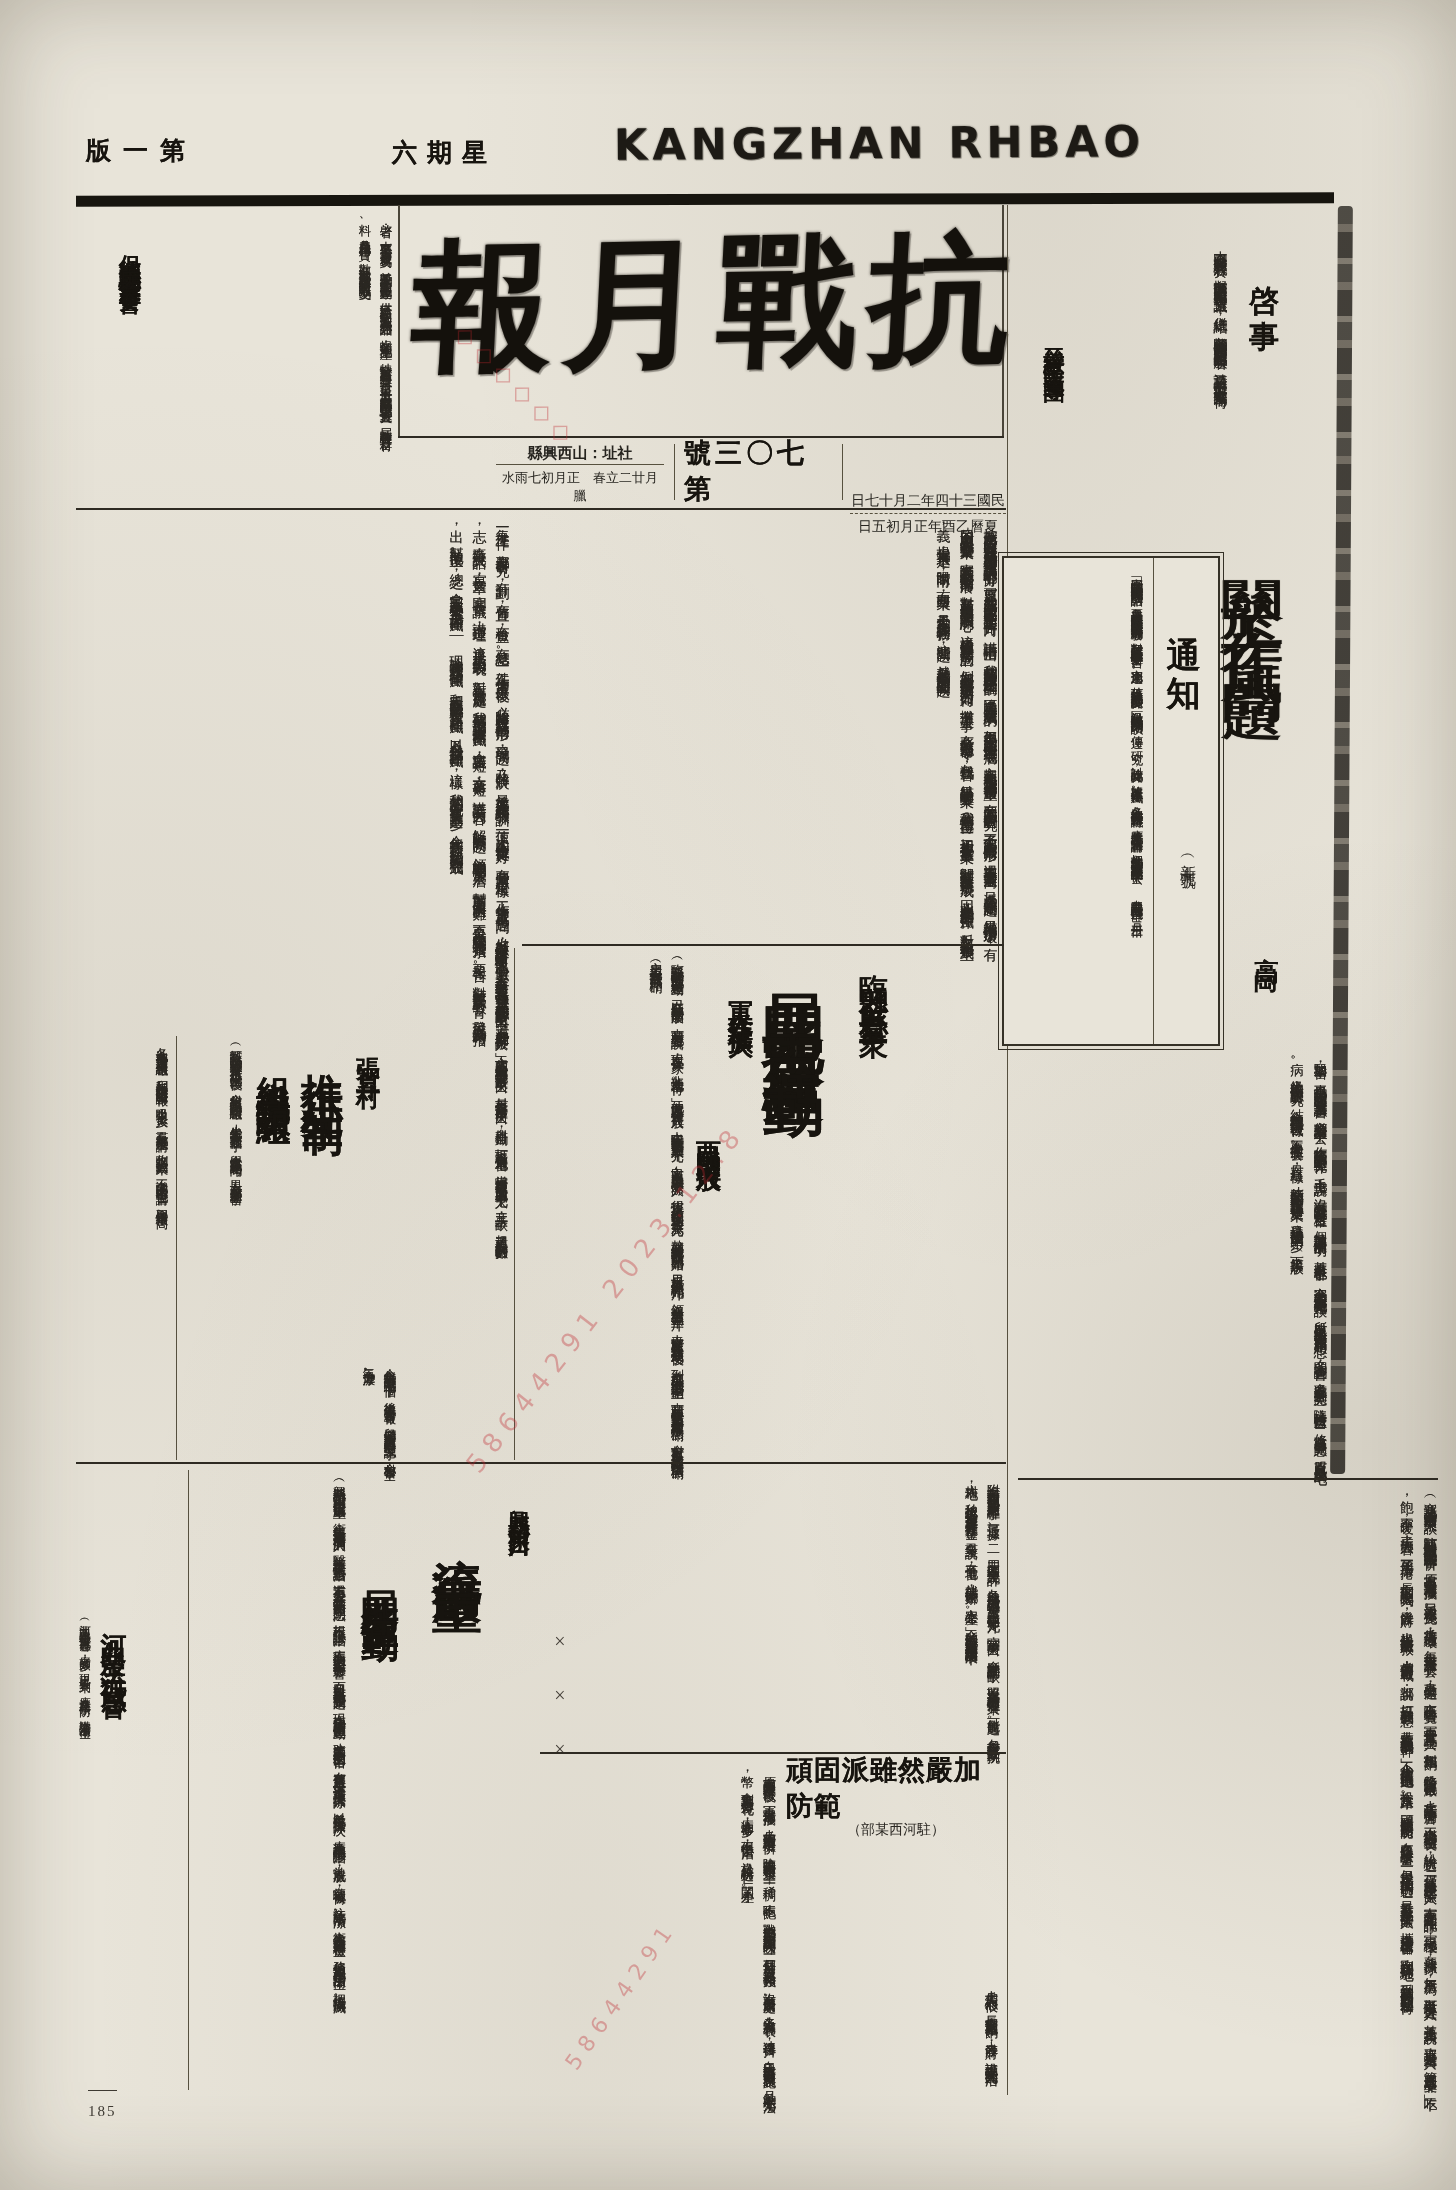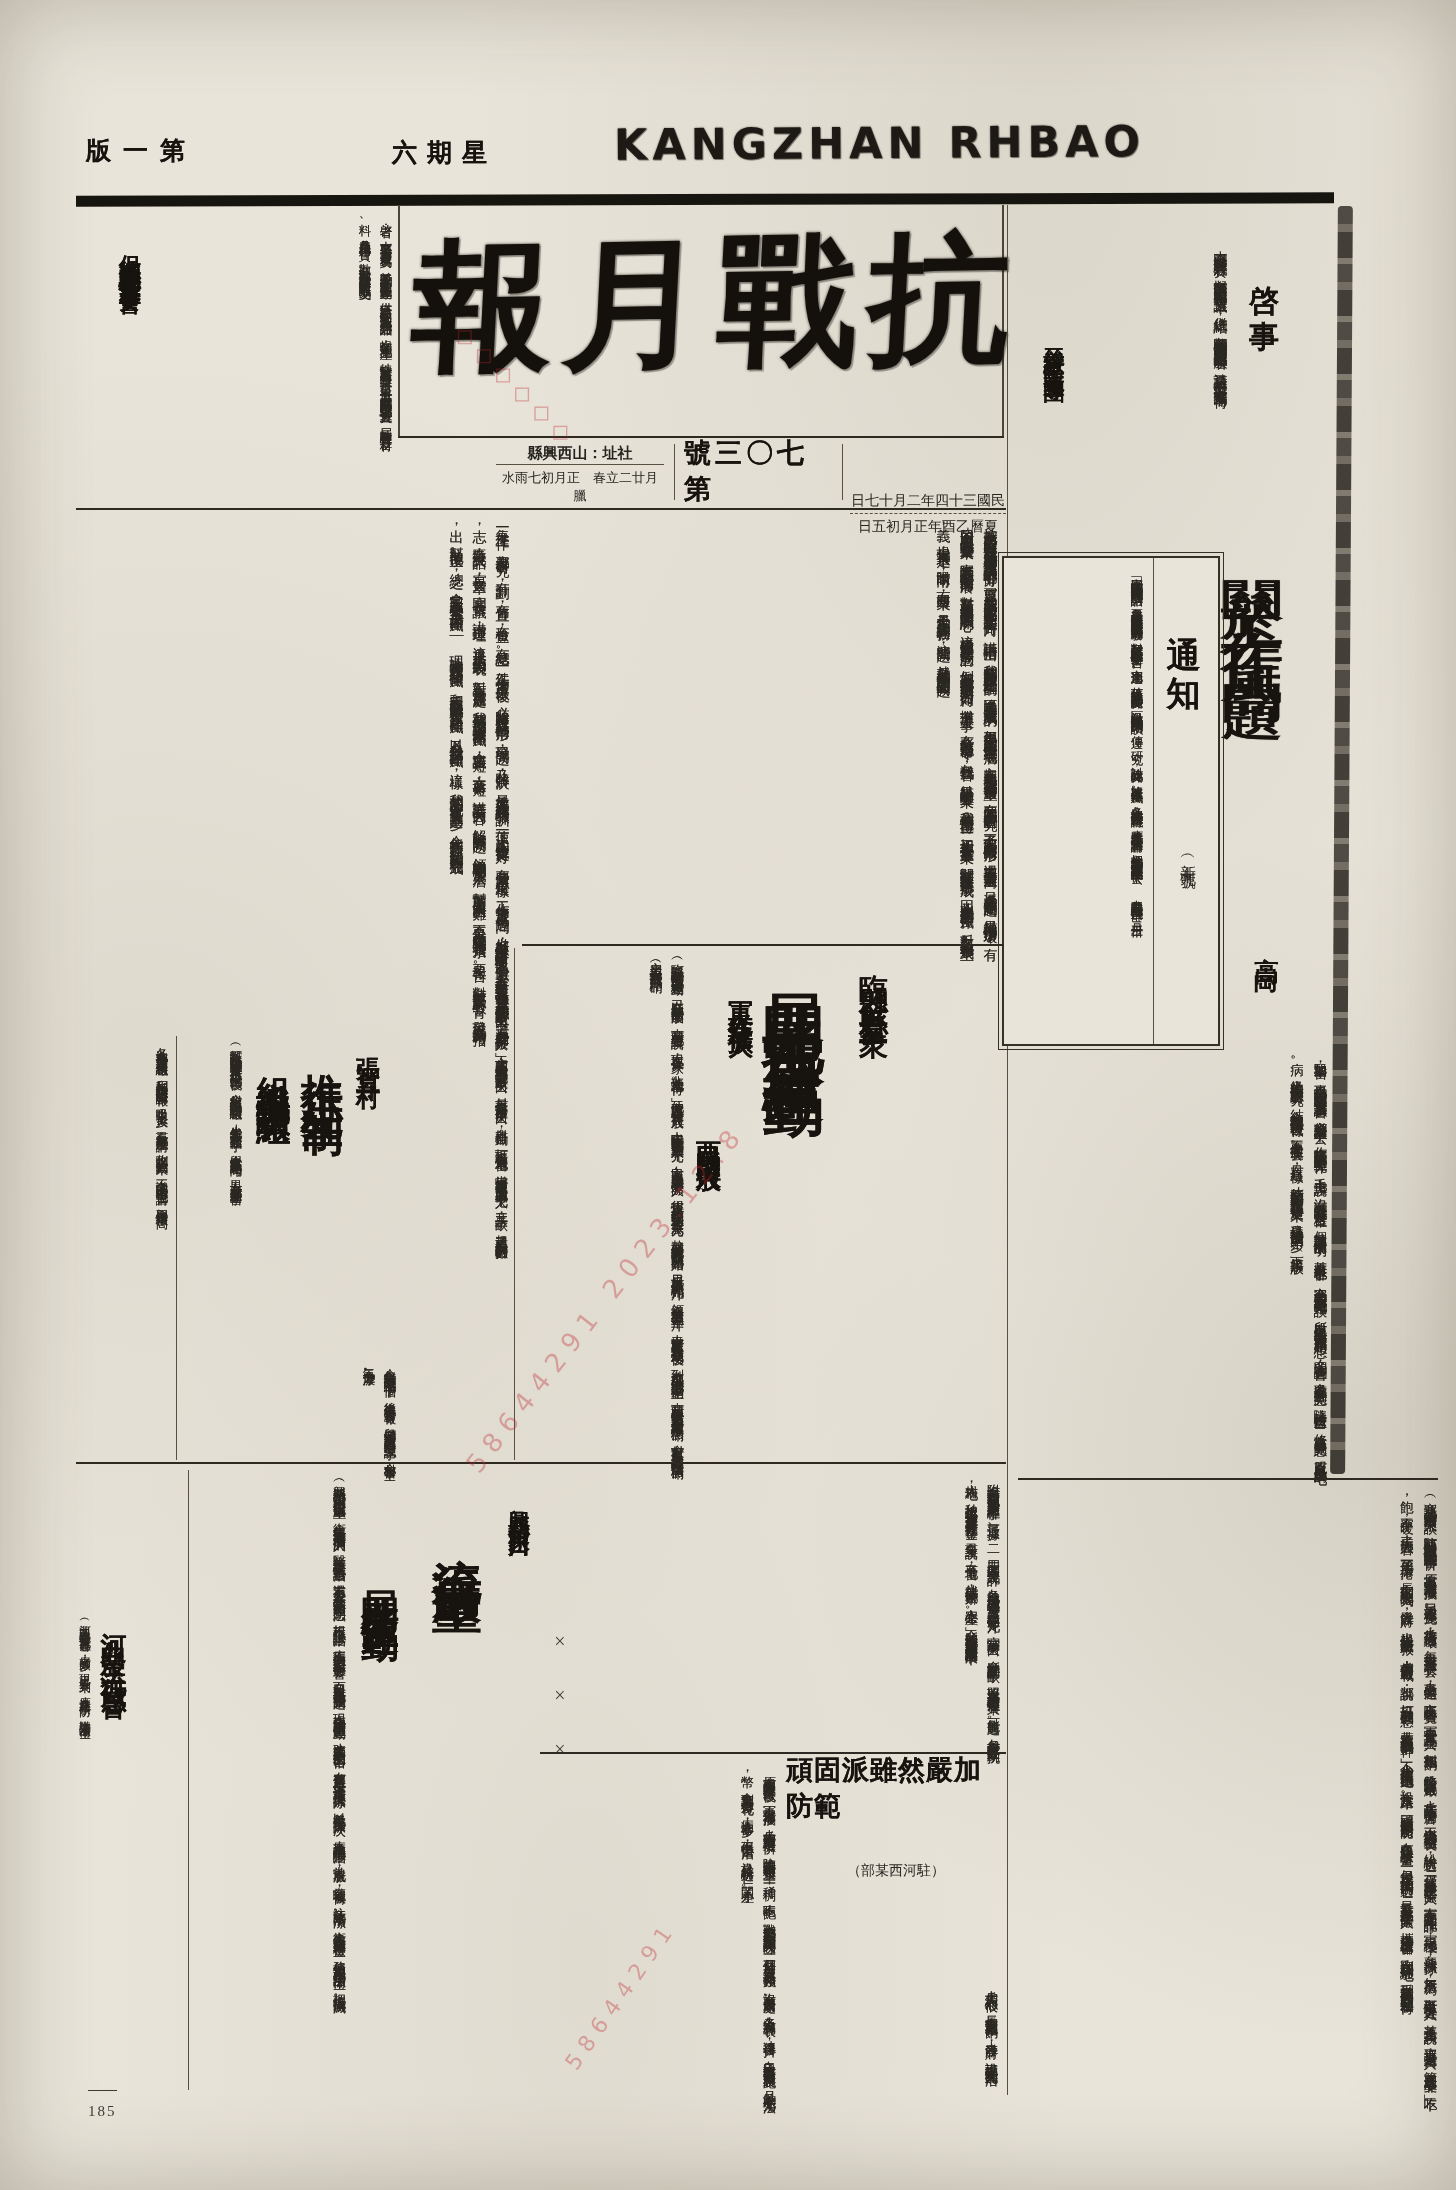--- a/index.html
+++ b/index.html
@@ -122,21 +122,21 @@
   <div class="abs v head" style="left:354px;top:1560px;font-size:38px;letter-spacing:7px;height:270px;">展開衛生運動</div>
   <div class="abs v bodytxt" style="left:192px;top:1474px;width:158px;height:612px;font-size:13px;line-height:22px;">（興縣訊）趙家川口一帶流行病嚴重，衛生科每天擁擠着看病的人，醫生護士整天忙着診治。還有不少人存在着「聽天由命」的想法，根本不設法診治。疾病不但對冬季工作有影響，而且對春耕也會發生問題。現在決定展開衛生運動，改造舊的不衛生的習俗：在舊曆正月二十三普遍進行一次大掃除，以後每月大掃除一次；病人及早隔離診治；常洗衣服，常曬被褥，注意飲水清潔。衛生委員會並分頭檢查，務使家家戶戶作到清潔衛生，把流行病撲滅。</div>
   <div class="abs vrule" style="left:188px;top:1470px;height:620px;width:1px;background:#56503f;"></div>
   <div class="abs v" style="left:548px;top:1630px;font-size:20px;letter-spacing:32px;height:170px;color:#46413a;">×××</div>
 
   <div class="abs v head" style="left:96px;top:1612px;font-size:26px;letter-spacing:9px;height:320px;">河曲發生流行感冒</div>
   <div class="abs v bodytxt" style="left:72px;top:1614px;width:22px;height:470px;font-size:11.5px;line-height:18px;">（河曲訊）本縣發生流行感冒，病者頗多，現已春天到來，應注意及早預防，講究清潔衛生。</div>
 
   <div class="abs hrule" style="left:540px;top:1752px;width:466px;"></div>
   <div class="abs head centered" style="left:786px;top:1764px;width:218px;height:48px;font-size:27px;letter-spacing:1px;">頑固派雖然嚴加防範</div>
-  <div class="abs centered" style="left:816px;top:1818px;width:160px;height:24px;font-size:14px;color:#2b2823;margin-top:41px;">（部某西河駐）</div>
+  <div class="abs centered" style="left:816px;top:1818px;width:160px;height:24px;font-size:14px;color:#2b2823;">（部某西河駐）</div>
   <div class="abs v bodytxt" style="left:544px;top:1766px;width:236px;height:326px;font-size:13px;line-height:22px;">原有的軍隊被吞併以後，軍官大部撤換，士兵的生活更是可憐：吃的是兩頓粗發米，一稀一稠，吃不飽；戰士們已幾年不知白麵與肉味；一個月只發一百元（還要扣錢），沒有甚麼用處。冬天沒有棉衣，凍得發抖，白天搶着往老百姓家裏跑。月餉六七十元法幣，拿到手裏合不得花，病人非常多，但不予醫治，於是紛紛逃亡，開了小差。</div>
   <div class="abs v bodytxt" style="left:788px;top:1980px;width:214px;height:110px;font-size:13px;line-height:22px;">士兵們人人怨恨，長官們則剋扣軍餉，大發洋財，誰也不問士兵的死活。</div>
 
   <div class="abs hrule" style="left:1018px;top:1478px;width:420px;"></div>
   <div class="abs v bodytxt" style="left:1018px;top:1490px;width:424px;height:600px;font-size:13.5px;line-height:23.5px;">（塞北訊）據最近由河西來人談：駐河西的騎四軍某部已被閻軍吞併，原有軍官大部被撤換，另派親信接充。士兵待遇極壞，每人每年只發單衣一套，上身不遮體，夜睡不着覺；軍官任意打罵士兵，剋扣軍餉；特務隊監視甚嚴，士兵生活非常痛苦，不滿情緒日益增長，紛紛逃亡，僅某連一月即逃亡二十餘人。友軍之間互相訛詐，軍紀極壞，姦淫擄掠，無所不爲，老百姓恨之入骨。某連士兵說：「這那裏是當兵，簡直是活受罪！」吃不飽，穿不暖，病了無人管，死了用蓆一捲；長官們則大吃大喝，大發洋財，坐視士兵凍餓而不救。士兵們普遍厭戰，都說：「打日本我們願意，替人家搶地盤我們不幹。」不少士兵偷偷攜械逃跑，投奔八路軍。頑固派雖然嚴加防範，在各路口設卡盤查，但是擋不住士兵們的逃亡。最近又有某部士兵十餘人，攜帶步槍機槍各一，跑到我軍駐地，受到我軍民的熱烈歡迎和優待。</div>
 
   <div class="abs wm" style="left:470px;top:318px;font-size:26px;letter-spacing:7px;transform:rotate(45deg);transform-origin:left top;">◇◇◇◇◇◇</div>
   <div class="abs wm" style="left:460px;top:1460px;font-size:26px;letter-spacing:9px;transform:rotate(-52deg);transform-origin:left top;">58644291 2023.12.8</div>
   <div class="abs wm" style="left:560px;top:2060px;font-size:22px;letter-spacing:8px;transform:rotate(-55deg);transform-origin:left top;">58644291</div>
 

